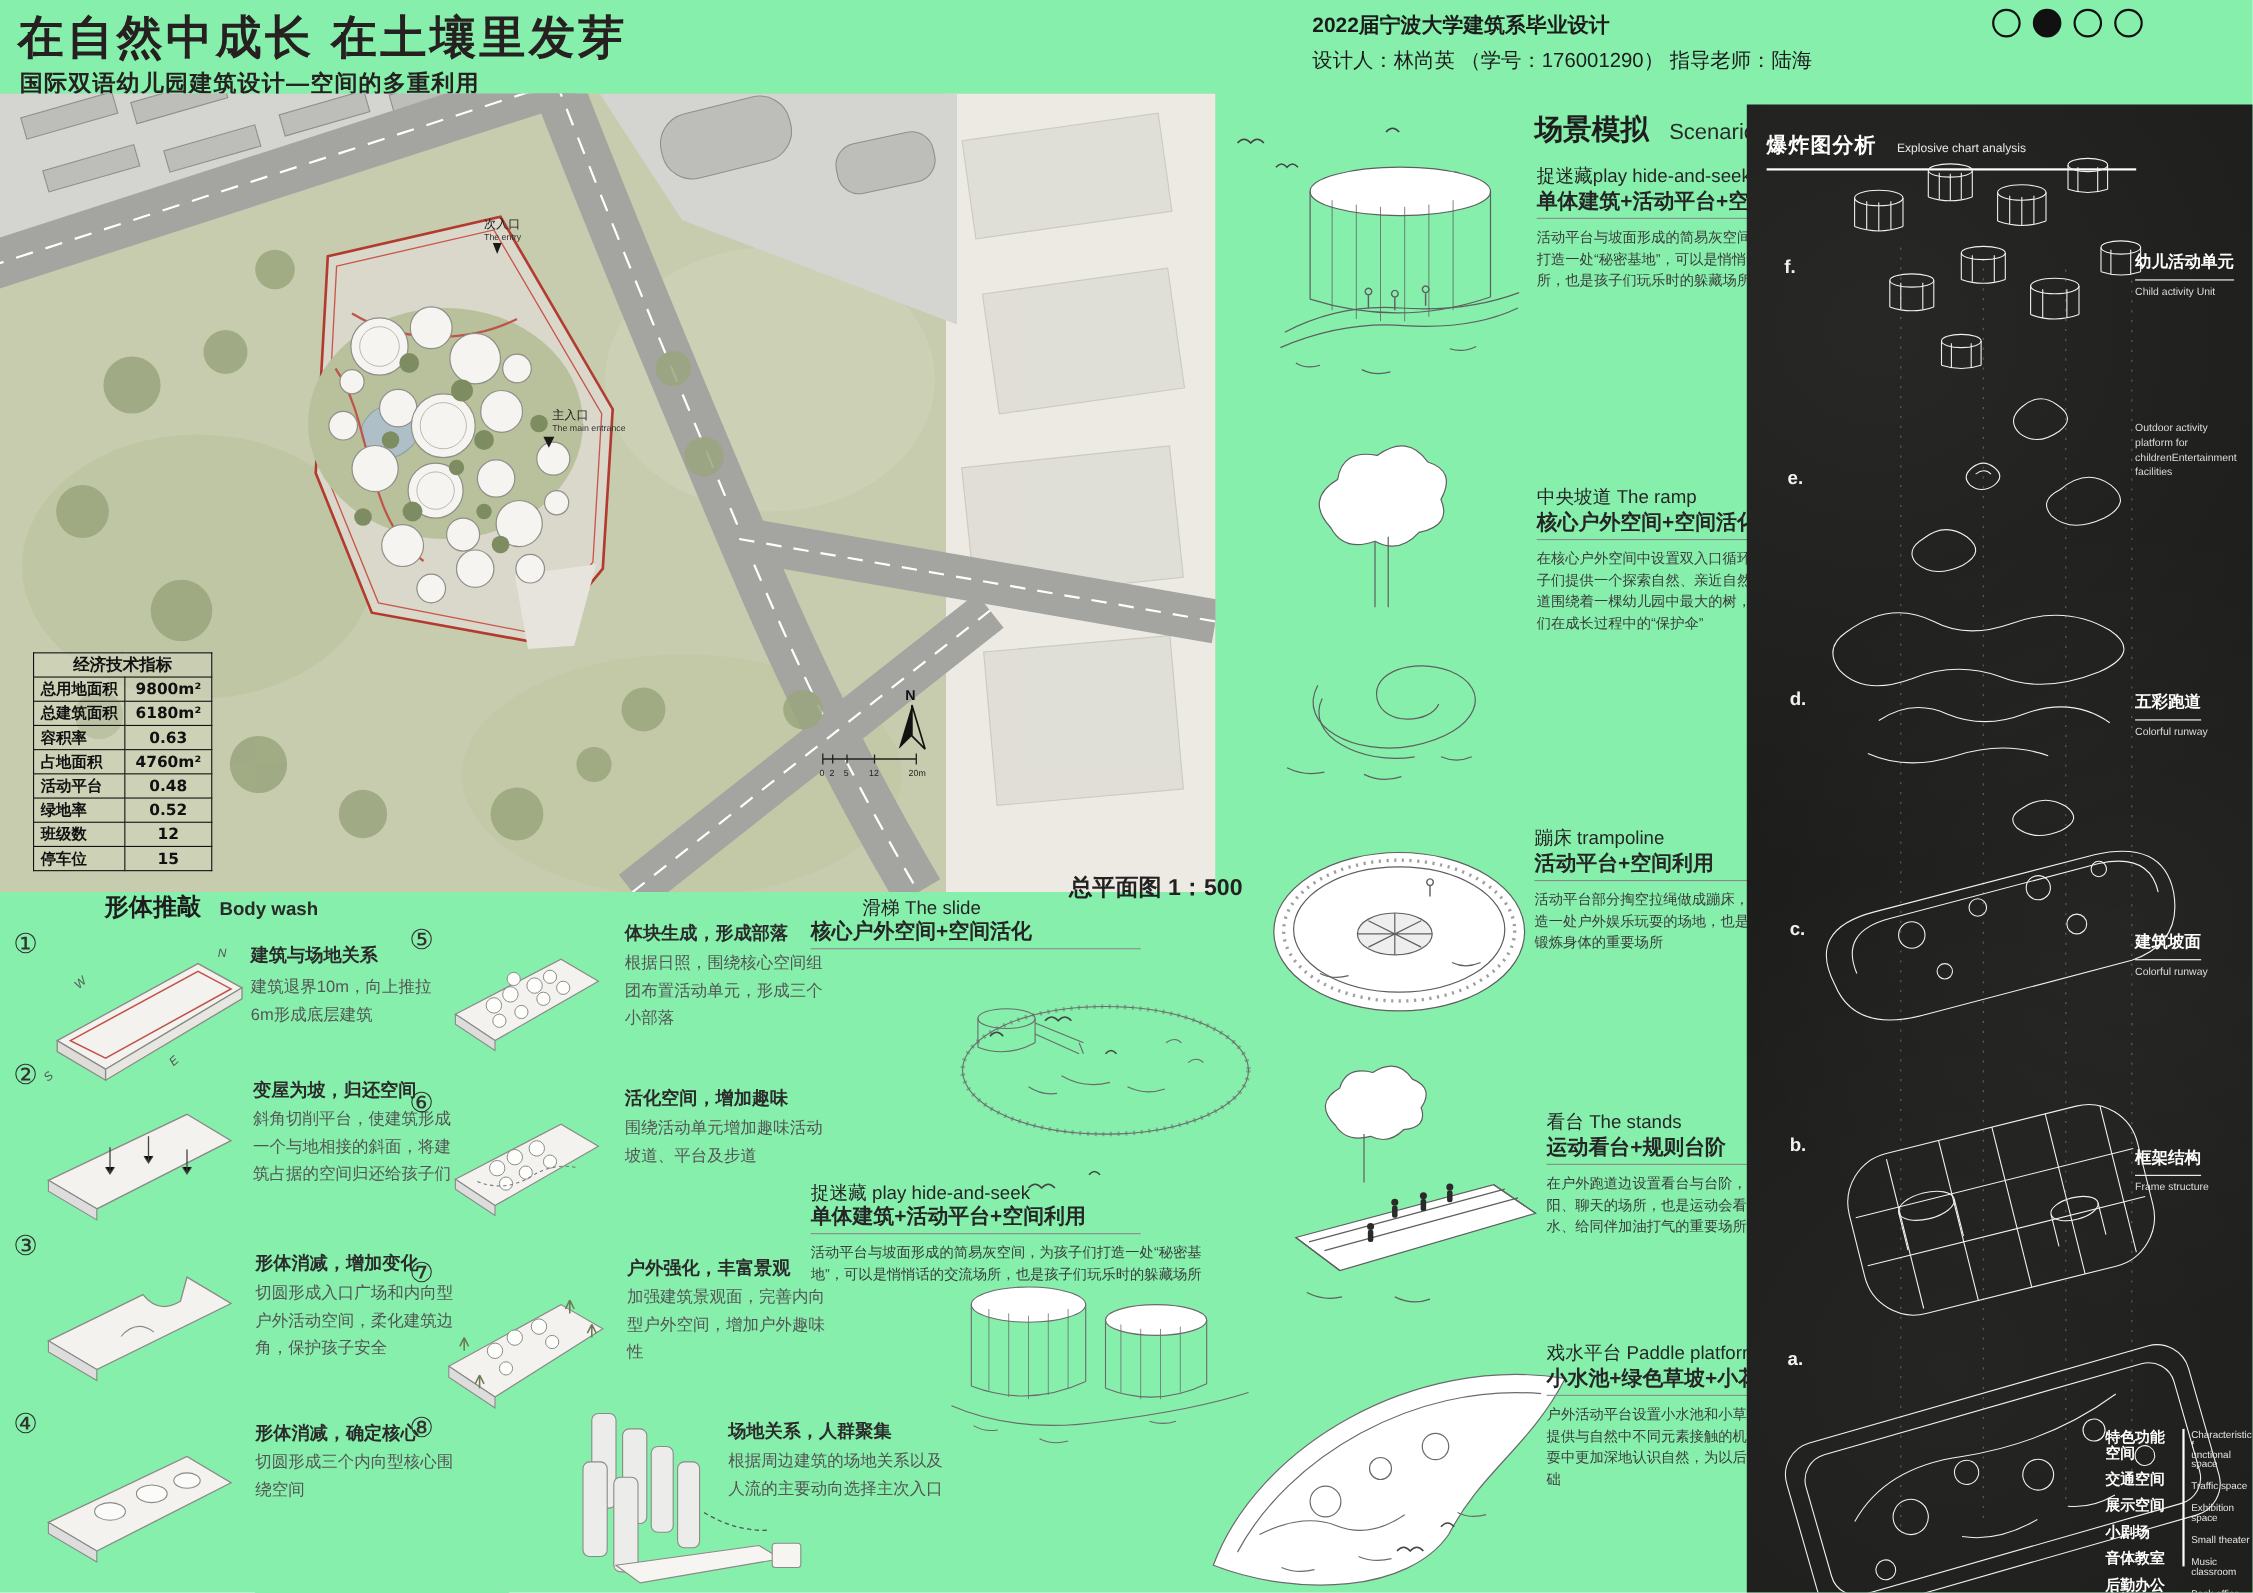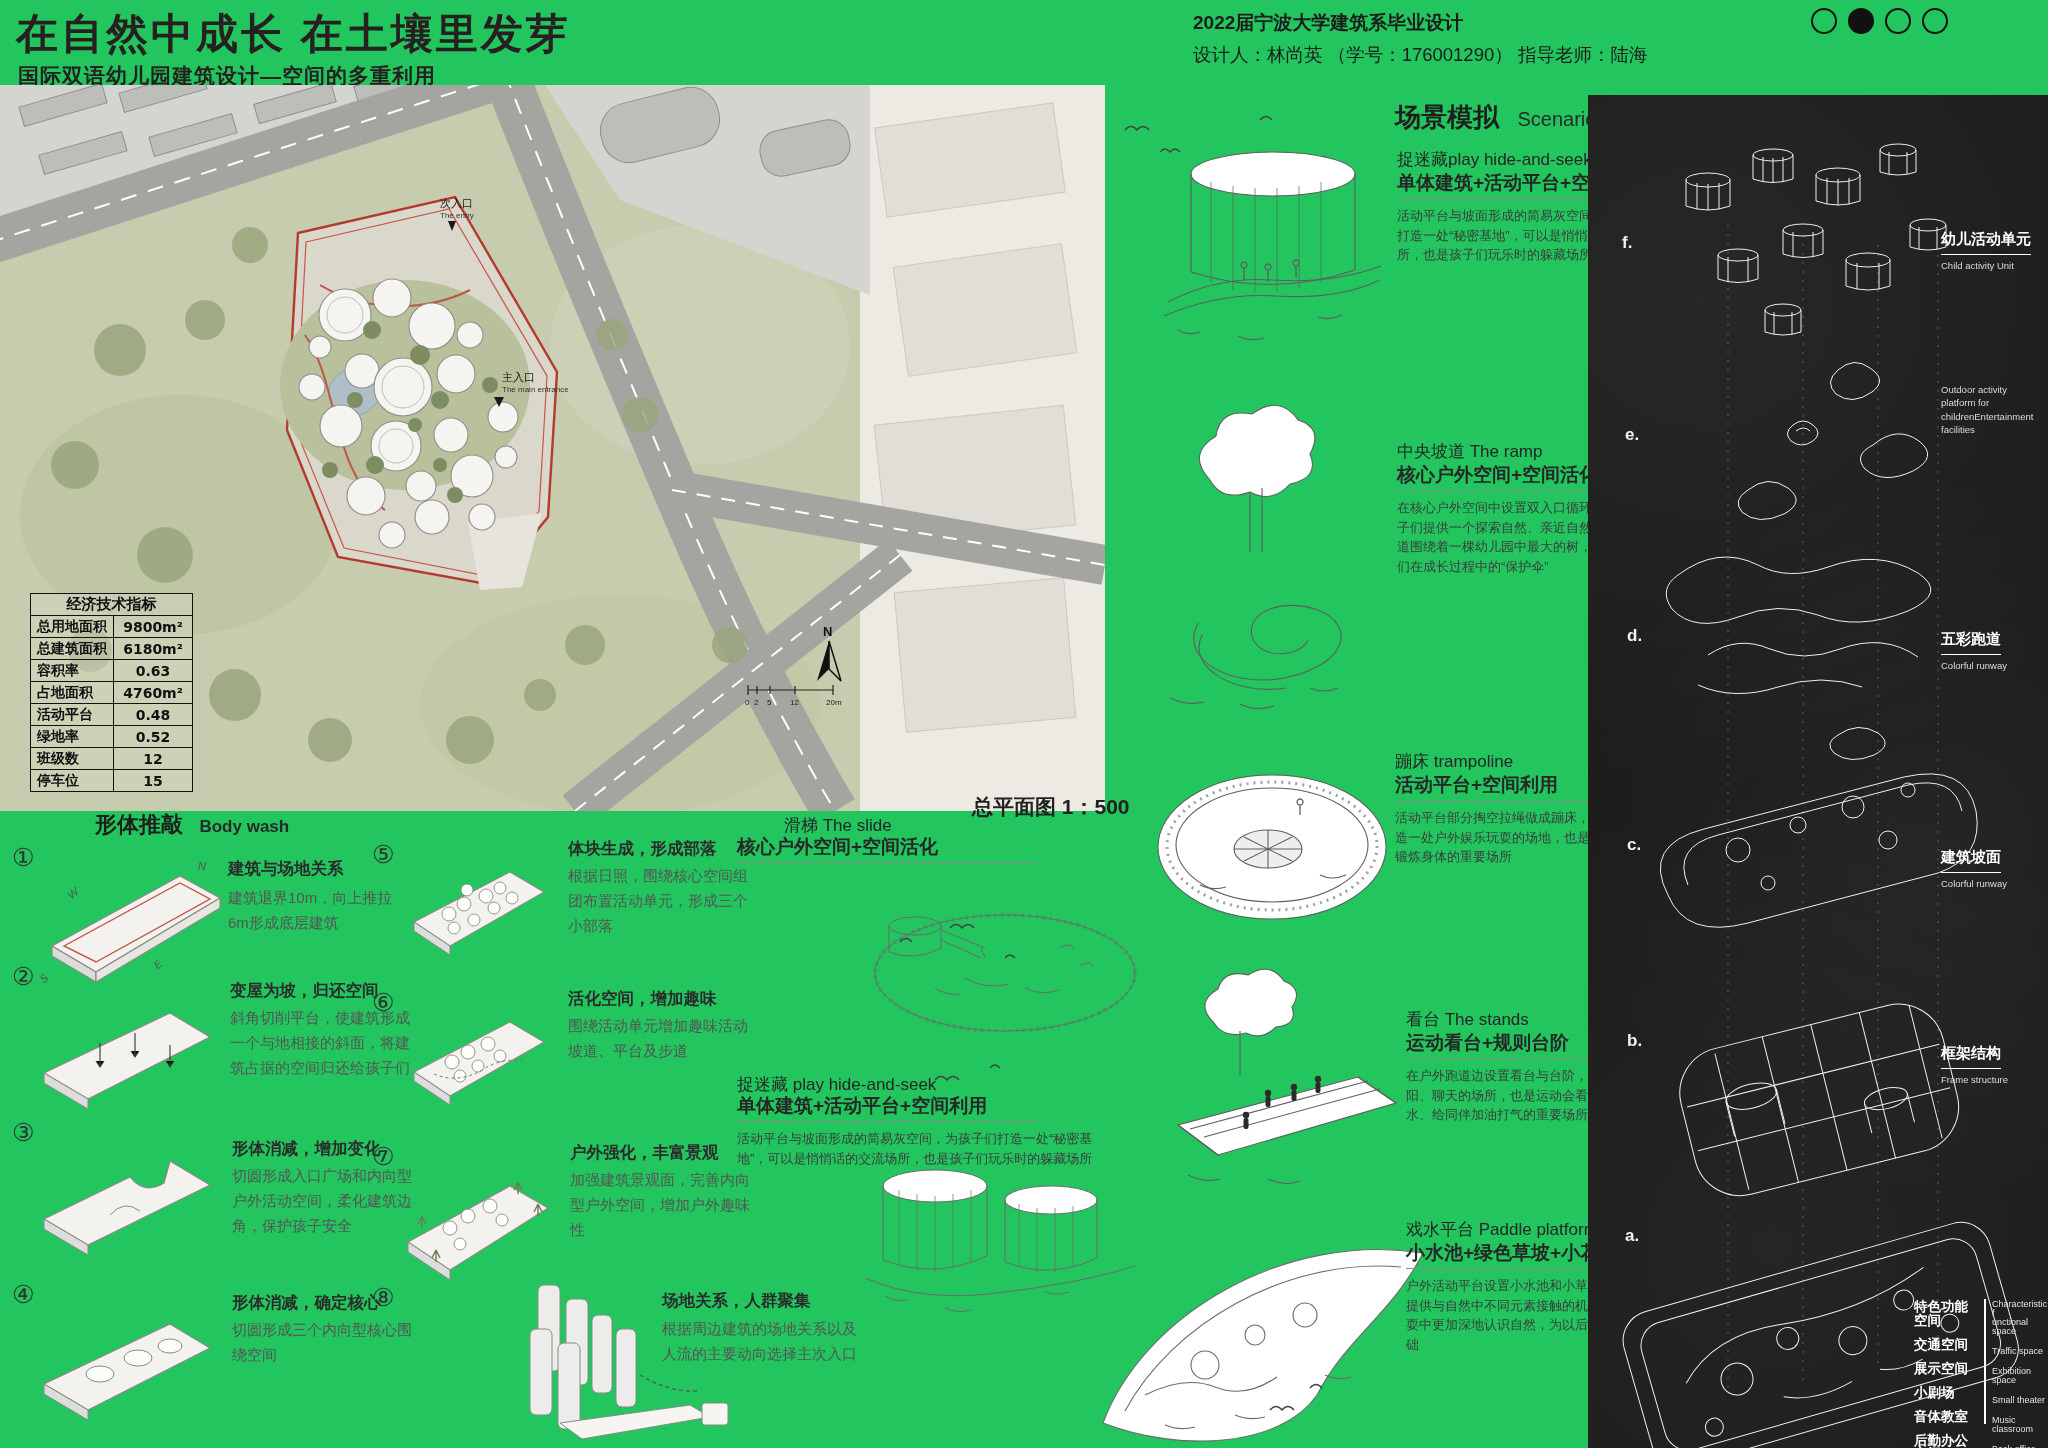--- a/index.html
+++ b/index.html
@@ -1,16 +1,16 @@
 <!DOCTYPE html>
 <html><head>
 <meta charset="utf-8">
 <style>
   html,body{margin:0;padding:0;background:#fff;}
-  .board{position:relative;width:2048px;height:1448px;background:#22c55e;overflow:hidden;
+  .board{position:relative;width:2048px;height:1448px;background:#86efac;overflow:hidden;
          font-family:"Liberation Sans","DejaVu Sans",sans-serif;color:#222;}
   .abs{position:absolute;}
   
   .main-title{font-size:42px;font-weight:900;letter-spacing:3px;color:#262120;}
   .sub-title{font-size:21px;font-weight:bold;color:#262120;letter-spacing:1px;}
   .sub-rule{height:5px;background:#7a2622;}
   .credit-top{font-size:19px;font-weight:bold;color:#1c1c1c;}
   .credit-bot{font-size:18.5px;color:#1c1c1c;}
   .dot{display:inline-block;width:22px;height:22px;border:2.5px solid #111;border-radius:50%;margin-left:11px;vertical-align:middle;}
   .dot.on{background:#111;}
@@ -498,20 +498,24 @@
   <div class="abs note-line" style="left:1406px;top:1058px;width:250px;"></div>
   <div class="abs note-desc" style="left:1406px;top:1066px;width:262px;">在户外跑道边设置看台与台阶，是孩子们晒太阳、聊天的场所，也是运动会看孩子们挥洒汗水、给同伴加油打气的重要场所</div>
 
   <div class="abs note-title" style="left:1406px;top:1218px;">戏水平台  Paddle platform</div>
   <div class="abs note-sub" style="left:1406px;top:1240px;">小水池+绿色草坡+小花园</div>
   <div class="abs note-line" style="left:1406px;top:1268px;width:250px;"></div>
   <div class="abs note-desc" style="left:1406px;top:1276px;width:262px;">户外活动平台设置小水池和小草坡，给孩子们提供与自然中不同元素接触的机会，可以在玩耍中更加深地认识自然，为以后的发育打下基础</div>
 
   <div class="abs panel" style="left:1588px;top:95px;width:460px;height:1353px;">
 
+    <div class="abs" style="left:18px;top:24px;width:336px;border-bottom:2px solid #fff;padding-bottom:8px;">
+      <span class="ptitle">爆炸图分析</span>
+      <span class="ptitle-en" style="margin-left:14px;">Explosive chart analysis</span>
+    </div>
 
     <svg class="abs" style="left:0;top:0;" width="460" height="1353" viewBox="0 0 460 1353">
       <g stroke="#f0f0ee" fill="none" stroke-width="1">
         <path d="M140,130 V1300 M215,140 V1290 M290,150 V1270 M350,160 V1250" stroke-dasharray="2,7" opacity=".3"></path>
 
         <g>
           <g transform="translate(120,85)">
               <ellipse rx="22" ry="7"></ellipse>
               <path d="M-22,0 V26 M22,0 V26 M-22,26 Q0,34 22,26 M-11,3 V29 M0,4 V30 M11,3 V29"></path>
             </g>

